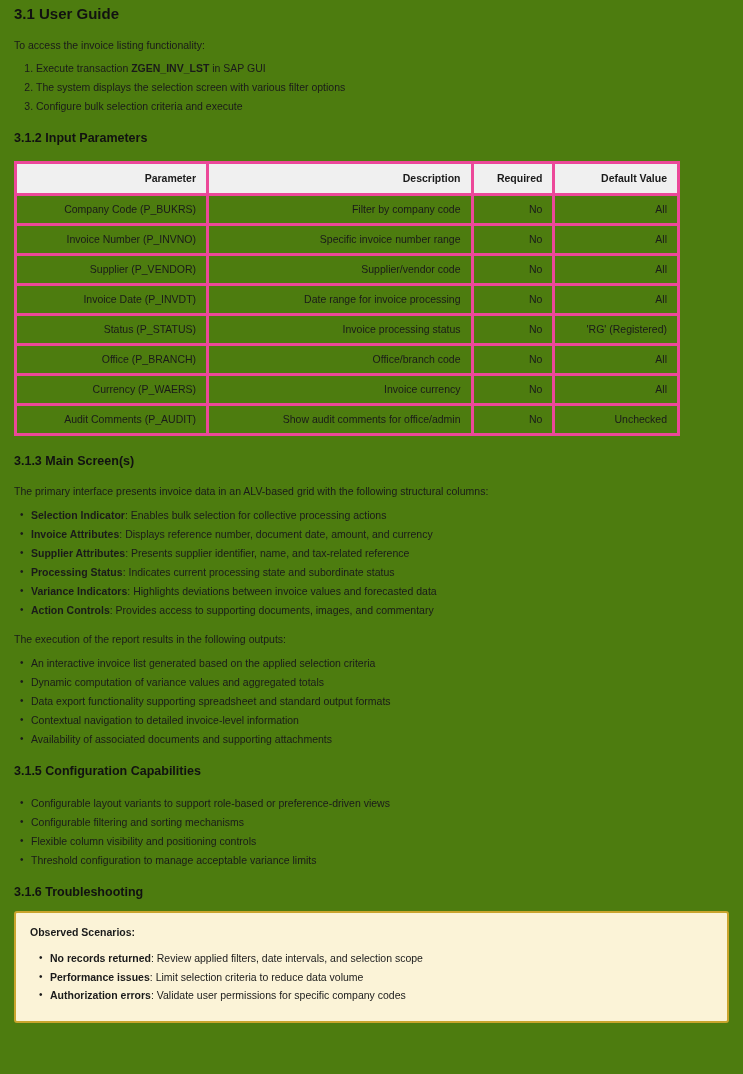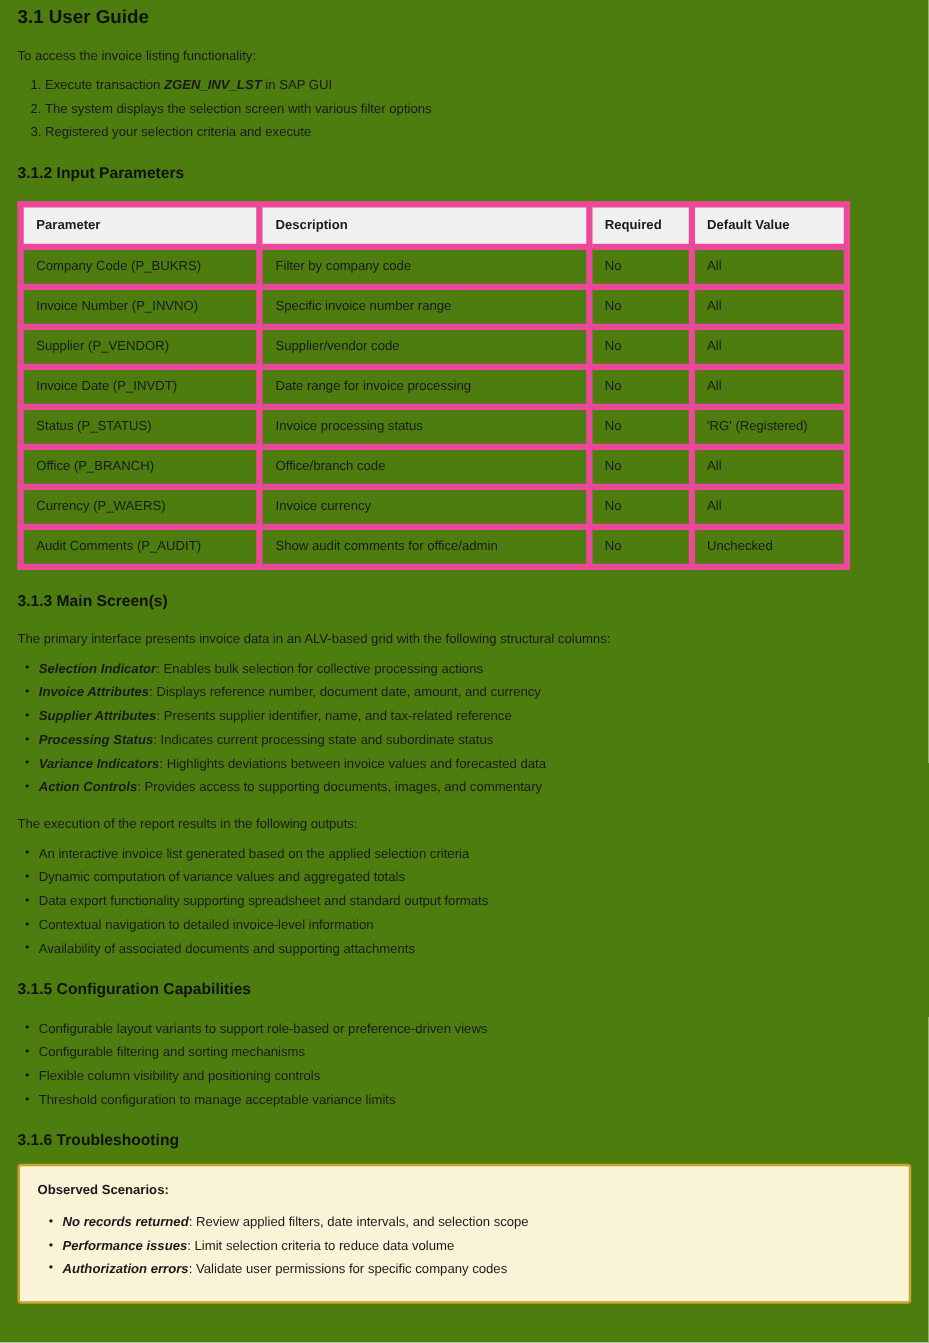--- a/index.html
+++ b/index.html
@@ -26,45 +26,45 @@
     content: "\2022"; position: absolute; left: -11px; top: 0;
     font-size: 10px; color: #1a1a1a;
   }
   #config-list { margin-top: 17px; }
   table.params {
     border-collapse: collapse; margin-top: 15px;
     width: 666px; font-size: 10.5px;
     border: 2px solid #1f1f1f;
   }
   table.params th, table.params td {
-    border: 5px solid #ec4899; text-align: left; vertical-align: middle;
+    border: 3px solid #ec4899; text-align: right; vertical-align: middle;
     padding: 7px 10px; line-height: 13px; font-weight: normal;
   }
   table.params thead th { background: #f0f0f0; font-weight: bold; padding: 8px 10px; }
   .callout {
     margin-top: 11px; border: 2px solid #c9a42d; background: #fbf3d7;
     border-radius: 3px; padding: 12px 14px 14px 14px; min-height: 110px;
   }
   .callout-title { font-size: 10.5px; font-weight: bold; line-height: 14px; }
   .callout ul.bullets { margin-top: 12px; padding-left: 20px; }
   .callout ul.bullets li { margin-bottom: 4.5px; }
-  strong { font-weight: bold; font-style: italic; }
+  strong { font-weight: bold; }
 </style>
 </head>
 <body>
 
 <div class="page">
 
   <h1>3.1 User Guide</h1>
 
   <p class="intro">To access the invoice listing functionality:</p>
   <ol class="steps">
     <li><span>Execute transaction </span><strong>ZGEN_INV_LST</strong><span> in SAP GUI</span></li>
     <li><span>The system displays the selection screen with various filter options</span></li>
-    <li><span>Registered your selection criteria and execute</span></li>
+    <li><span>Configure bulk selection criteria and execute</span></li>
   </ol>
 
   <h2>3.1.2 Input Parameters</h2>
   <table class="params">
     <colgroup>
       <col style="width:193px">
         <col style="width:266px">
         <col style="width:82px">
         <col style="width:125px">
     </colgroup>

